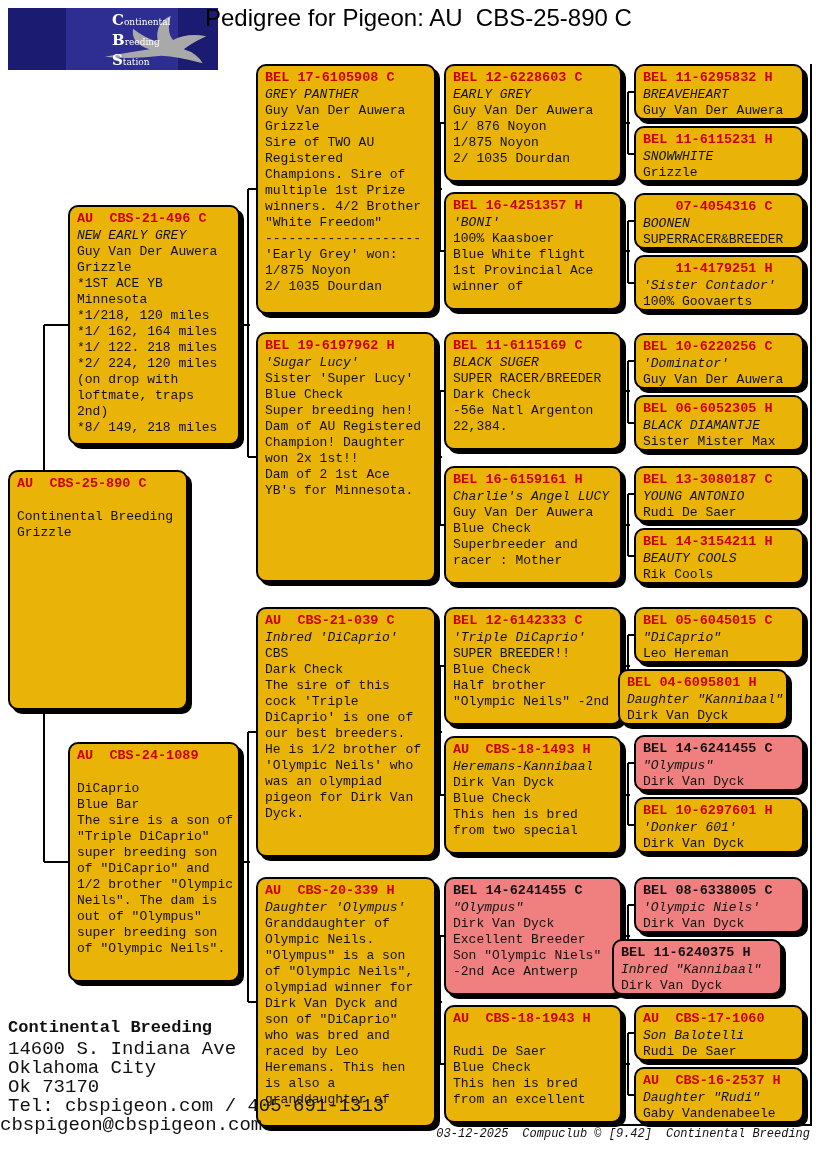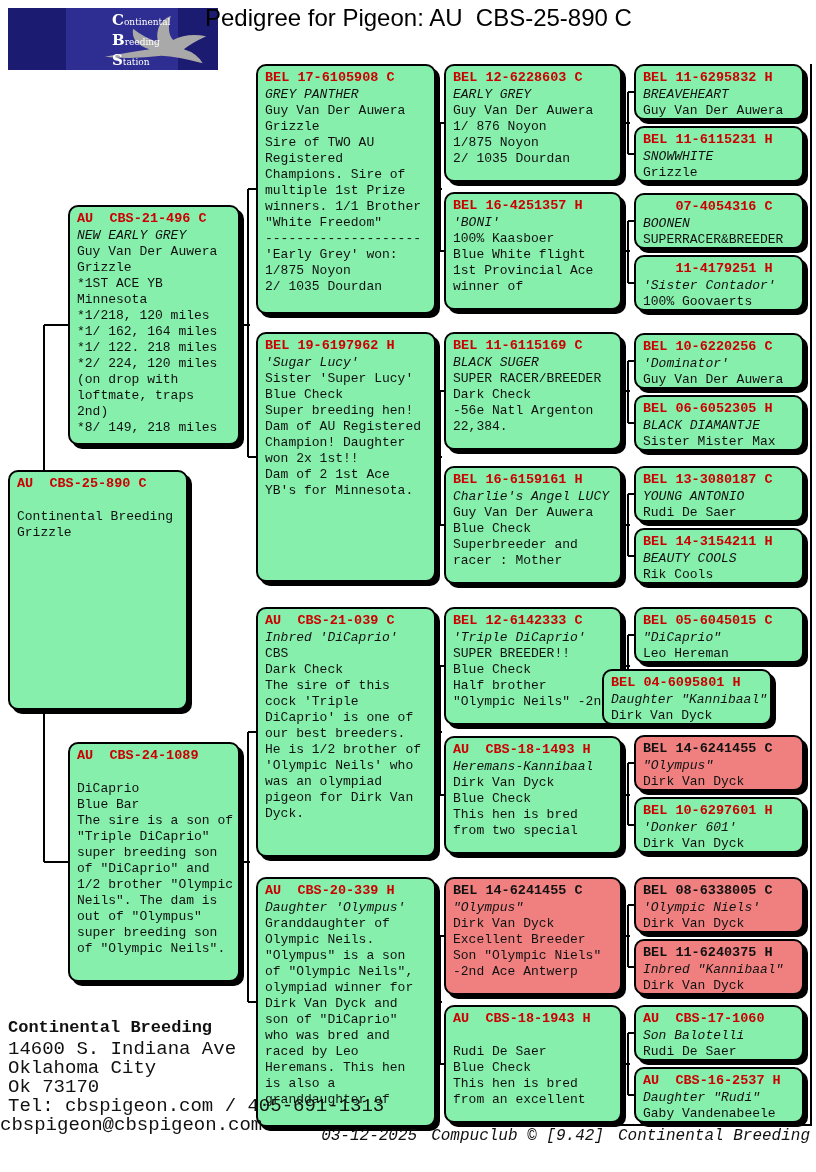--- a/index.html
+++ b/index.html
@@ -9,36 +9,36 @@
   .logo{position:absolute;left:8px;top:8px;width:210px;height:62px;background:#1b1b72;overflow:hidden;}
   .logo-panel{position:absolute;left:58px;top:0;width:112px;height:62px;background:#2e2e92;}
   .logo-bird{position:absolute;left:92px;top:4px;width:118px;height:56px;}
   .logo-text{position:absolute;left:64px;top:3px;color:#fff;font-family:"DejaVu Serif",serif;margin-left:40px;}
   .logo-line{font-size:9px;line-height:18px;white-space:pre;}
   .logo-line .big{font-size:15px;font-weight:bold;}
   
   .title{position:absolute;left:205px;top:4px;font-family:"Liberation Sans",sans-serif;
          font-size:24px;color:#000;white-space:pre;}
   
-  .box{position:absolute;box-sizing:border-box;background:#86efac;border:2px solid #000;
+  .box{position:absolute;box-sizing:border-box;background:#eab308;border:2px solid #000;
        border-radius:10px;box-shadow:4px 4px 0 #000;padding:3px 1px 3px 7px;overflow:hidden;}
   .box.pink{background:#f08080;}
   .hdr{color:#cc0000;font-weight:bold;font-size:13.5px;line-height:18px;white-space:pre;}
   .box.pink .hdr{color:#111111;}
   .name{font-style:italic;}
   .name,.bline{font-size:13px;line-height:16px;color:#111;white-space:pre;min-height:16px;}
   
   .cline{position:absolute;background:#000;}
   
   .footer-left{position:absolute;left:8px;top:1016px;color:#111;}
   .loft-name{font-weight:bold;font-size:17px;line-height:24px;white-space:pre;}
   .addr{font-size:19px;line-height:19px;white-space:pre;}
   .addr.shift{margin-left:-8px;}
   
-  .footer-right{position:absolute;right:6px;top:1127px;font-style:italic;font-size:16px;
+  .footer-right{position:absolute;right:6px;top:1127px;font-style:italic;font-size:12px;
                 color:#111;white-space:pre;}
   .footer-right span{margin-left:14px;}
 </style>
 </head>
 <body>
 
 <div class="page">
 
   <div class="logo">
     <div class="logo-panel"></div>
@@ -158,21 +158,21 @@
       </div>
       <div class="box" style="left: 256px; top: 64px; width: 180px; height: 250px;">
         <div class="hdr">BEL 17-6105908 C</div>
         <div class="name">GREY PANTHER</div>
         <div class="bline">Guy Van Der Auwera</div>
         <div class="bline">Grizzle</div>
         <div class="bline">Sire of TWO AU</div>
         <div class="bline">Registered</div>
         <div class="bline">Champions. Sire of</div>
         <div class="bline">multiple 1st Prize</div>
-        <div class="bline">winners. 1/1 Brother</div>
+        <div class="bline">winners. 4/2 Brother</div>
         <div class="bline">"White Freedom"</div>
         <div class="bline">--------------------</div>
         <div class="bline">'Early Grey' won:</div>
         <div class="bline">1/875 Noyon</div>
         <div class="bline">2/ 1035 Dourdan</div>
       </div>
       <div class="box" style="left: 256px; top: 332px; width: 180px; height: 250px;">
         <div class="hdr">BEL 19-6197962 H</div>
         <div class="name">'Sugar Lucy'</div>
         <div class="bline">Sister 'Super Lucy'</div>
@@ -317,41 +317,41 @@
       <div class="box" style="left: 634px; top: 528px; width: 170px; height: 56px;">
         <div class="hdr">BEL 14-3154211 H</div>
         <div class="name">BEAUTY COOLS</div>
         <div class="bline">Rik Cools</div>
       </div>
       <div class="box" style="left: 634px; top: 607px; width: 170px; height: 56px;">
         <div class="hdr">BEL 05-6045015 C</div>
         <div class="name">"DiCaprio"</div>
         <div class="bline">Leo Hereman</div>
       </div>
-      <div class="box" style="left: 602px; top: 669px; width: 170px; height: 56px;">
+      <div class="box" style="left: 618px; top: 669px; width: 170px; height: 56px;">
         <div class="hdr">BEL 04-6095801 H</div>
         <div class="name">Daughter "Kannibaal"</div>
         <div class="bline">Dirk Van Dyck</div>
       </div>
       <div class="box pink" style="left: 634px; top: 735px; width: 170px; height: 56px;">
         <div class="hdr">BEL 14-6241455 C</div>
         <div class="name">"Olympus"</div>
         <div class="bline">Dirk Van Dyck</div>
       </div>
       <div class="box" style="left: 634px; top: 797px; width: 170px; height: 56px;">
         <div class="hdr">BEL 10-6297601 H</div>
         <div class="name">'Donker 601'</div>
         <div class="bline">Dirk Van Dyck</div>
       </div>
       <div class="box pink" style="left: 634px; top: 877px; width: 170px; height: 56px;">
         <div class="hdr">BEL 08-6338005 C</div>
         <div class="name">'Olympic Niels'</div>
         <div class="bline">Dirk Van Dyck</div>
       </div>
-      <div class="box pink" style="left: 634px; top: 939px; width: 170px; height: 56px;">
+      <div class="box pink" style="left: 612px; top: 939px; width: 170px; height: 56px;">
         <div class="hdr">BEL 11-6240375 H</div>
         <div class="name">Inbred "Kannibaal"</div>
         <div class="bline">Dirk Van Dyck</div>
       </div>
       <div class="box" style="left: 634px; top: 1005px; width: 170px; height: 56px;">
         <div class="hdr">AU  CBS-17-1060</div>
         <div class="name">Son Balotelli</div>
         <div class="bline">Rudi De Saer</div>
       </div>
       <div class="box" style="left: 634px; top: 1067px; width: 170px; height: 56px;">

